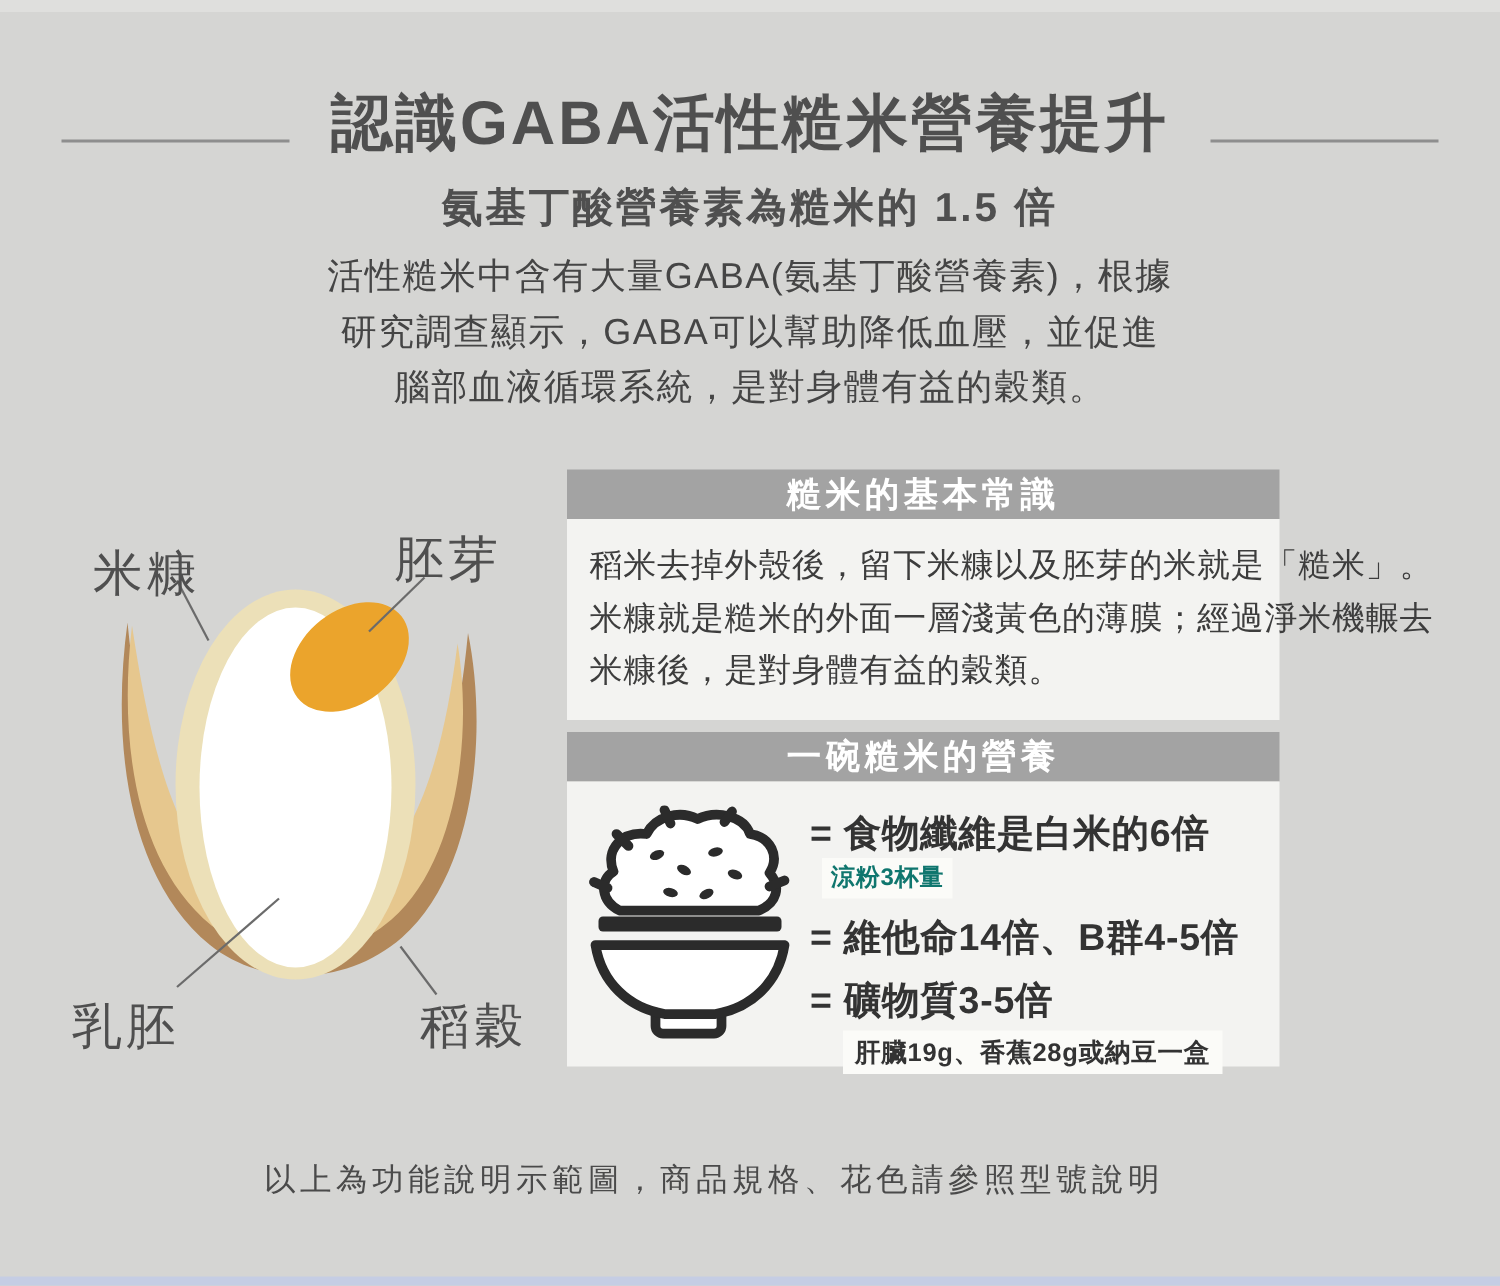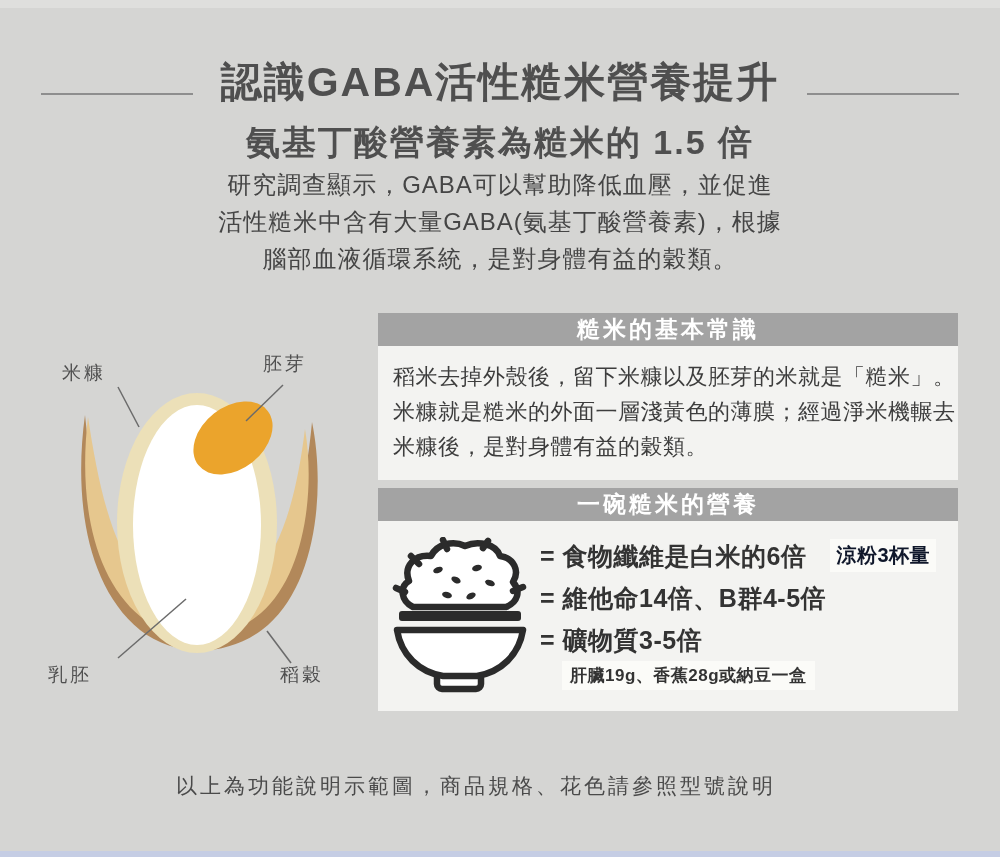--- a/index.html
+++ b/index.html
@@ -18,40 +18,40 @@
     position:absolute;left:0;top:60px;width:1000px;
     display:flex;align-items:flex-end;justify-content:center;gap:28px;
   }
   .title-line{width:152px;height:0;border-top:2px solid #8e8e8e;margin-bottom:10px;}
   .page-title{
     font-size:41px;font-weight:bold;color:#4f4f4f;
     letter-spacing:2px;white-space:nowrap;line-height:1.1;
   }
   .page-subtitle{
     position:absolute;left:0;top:120px;width:1000px;text-align:center;
-    font-size:34px;font-weight:bold;color:#4f4f4f;letter-spacing:2px;
+    font-size:27px;font-weight:bold;color:#4f4f4f;letter-spacing:2px;
   }
   .intro{
     position:absolute;left:0;top:166px;width:1000px;text-align:center;
     font-size:24px;color:#454545;line-height:37px;letter-spacing:1px;font-weight:500;
   }
 
   
   .grain-svg{position:absolute;left:40px;top:345px;}
   .grain-label{
-    position:absolute;font-size:19px;color:#4f4f4f;font-weight:500;
+    position:absolute;font-size:33px;color:#4f4f4f;font-weight:500;
     letter-spacing:3px;white-space:nowrap;
   }
   .lbl-bran{left:62px;top:360px;}
   .lbl-germ{left:263px;top:351px;}
   .lbl-endosperm{left:48px;top:662px;}
   .lbl-husk{left:280px;top:662px;}
 
   
-  .info-box{position:absolute;left:378px;width:580px;}
+  .info-box{position:absolute;left:378px;width:475px;}
   .box-basics{top:313px;}
   .box-nutrition{top:488px;}
   .box-header{
     height:33px;line-height:33px;background:#a3a3a3;color:#ffffff;
     text-align:center;font-size:23px;font-weight:bold;letter-spacing:3px;
   }
   .box-body{background:#f3f3f1;}
   .box-basics .box-body{padding:13px 15px 16px 15px;font-family:Liberation Serif, serif;}
   .basics-line{
     font-size:22px;color:#3d3d3d;line-height:35px;font-weight:500;
@@ -60,22 +60,22 @@
 
   .box-nutrition .box-body{display:flex;padding:14px 10px 16px 14px;height:160px;}
   .bowl-wrap{width:140px;flex:0 0 140px;padding-top:2px;}
   .nutri-col{flex:1;padding-left:8px;padding-top:4px;}
   .nutri-row{margin-bottom:9px;}
   .nutri-main{
     font-size:25px;font-weight:bold;color:#333333;letter-spacing:0.5px;
     white-space:nowrap;display:inline-block;
   }
   .nutri-badge{
-    display:inline-block;font-size:20px;font-weight:bold;color:#0f172a;
-    background:#fbfbf8;padding:3px 6px;margin-left:24px;vertical-align:3px;
+    display:inline-block;font-size:16px;font-weight:bold;color:#0f766e;
+    background:#fbfbf8;padding:3px 6px;margin-left:8px;vertical-align:3px;
     letter-spacing:0.5px;
   }
   .nutri-badge:empty{display:none;}
   .nutri-sub{
     display:inline-block;font-size:17px;font-weight:bold;color:#333333;
     background:#fbfbf8;padding:3px 8px;margin:4px 0 0 22px;letter-spacing:0.5px;
     white-space:nowrap;
   }
   .nutri-sub:empty{display:none;}
 
@@ -92,22 +92,22 @@
   <div class="top-strip"></div>
 
   <div class="title-row">
     <div class="title-line"></div>
     <div class="page-title">認識GABA活性糙米營養提升</div>
     <div class="title-line"></div>
   </div>
   <div class="page-subtitle">氨基丁酸營養素為糙米的 1.5 倍</div>
 
   <div class="intro">
+    <div>活性糙米中含有大量GABA(氨基丁酸營養素)，根據</div>
     <div>研究調查顯示，GABA可以幫助降低血壓，並促進</div>
-    <div>活性糙米中含有大量GABA(氨基丁酸營養素)，根據</div>
     <div>腦部血液循環系統，是對身體有益的穀類。</div>
   </div>
 
   <svg class="grain-svg" width="320" height="330" viewBox="0 0 320 330">
 
     <path d="M45 70 C34 150 45 240 100 285 C135 313 190 313 228 280 C278 236 285 140 272 77
              C265 150 250 210 215 245 C175 283 130 280 95 240 C65 205 52 140 45 70 Z" fill="#b2885a"></path>
 
     <path d="M48 72 C39 148 50 230 101 272 C135 299 185 299 221 268 C266 229 275 142 265 84
              C257 148 243 203 210 238 C172 274 132 271 99 232 C71 198 58 138 48 72 Z" fill="#e6c78e"></path>

